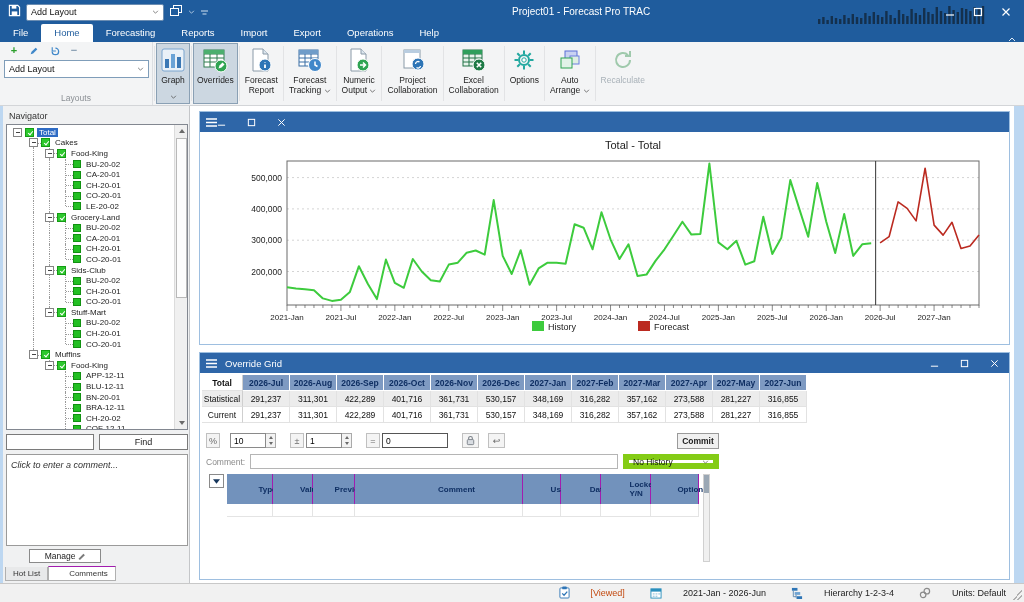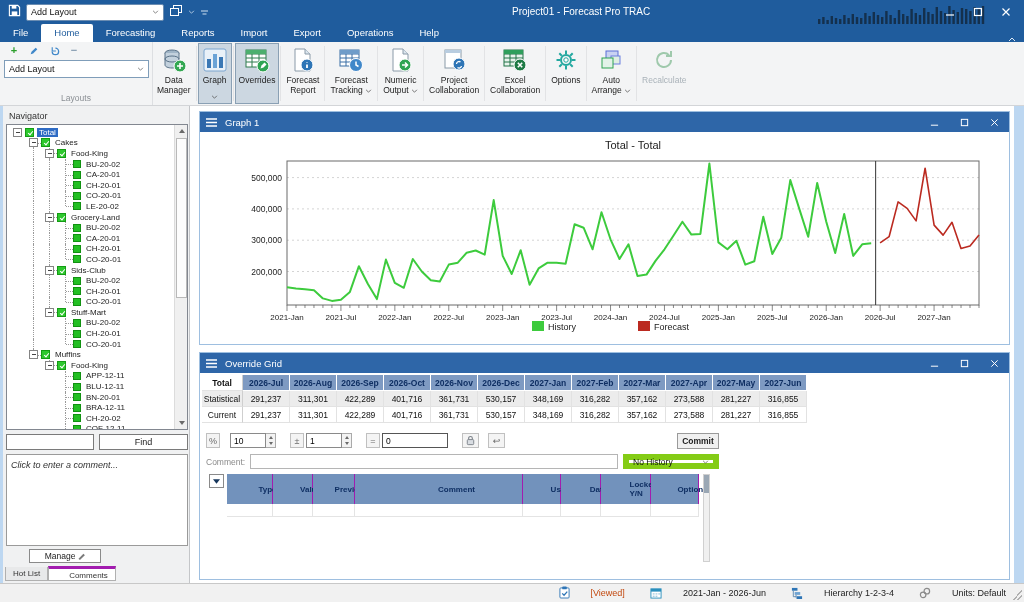--- a/index.html
+++ b/index.html
@@ -67,21 +67,21 @@
   .tri-down { width:0; height:0; border-left:3px solid transparent; border-right:3px solid transparent; border-top:4px solid #6a6a6a; }
   #tree-thumb { position:absolute; left:1px; top:13px; width:11px; height:160px; background:#fdfdfd; border:1px solid #b9b9b9; }
   #find-input { position:absolute; left:3px; top:328px; width:88px; height:16px; border:1px solid #7a7a7a; background:#fff; font-size:9px; padding:0 3px; font-family:"Liberation Sans",sans-serif; }
   #find-btn { position:absolute; left:96px; top:328px; width:89px; height:16px; background:#fff; border:1px solid #7a7a7a; font-size:9px; color:#222; text-align:center; line-height:14px; }
   #comment-box { position:absolute; left:3px; top:348px; width:182px; height:92px; background:#fff; border:1px solid #9a9a9a; }
   #comment-box .ph { font-size:9px; font-style:italic; color:#333; padding:5px 4px; }
   #manage-btn { position:absolute; left:26px; top:443px; width:72px; height:14px; background:#fff; border:1px solid #8a8a8a; font-size:8.5px; color:#222; text-align:center; line-height:12px; }
   .pencil-mini { display:inline-block; width:7px; height:1.5px; background:#7a7a7a; transform:rotate(-45deg); margin-left:3px; margin-bottom:2px; }
   .nav-tabs { position:absolute; left:2px; top:461px; display:flex; }
   .nav-tab { height:14px; padding:0 7px; font-size:8px; color:#333; line-height:13px; background:#e8e9ea; border:1px solid #b0b0b0; border-top:none; }
-  .nav-tab.active { background:#fff; border-top:3px solid #a21caf; height:15px; margin-top:-1px;padding-left:20px; }
+  .nav-tab.active { background:#fff; border-top:1px solid #a21caf; height:15px; margin-top:-1px;padding-left:20px; }
 
   #mdi { position:absolute; left:191px; top:0; width:823px; height:477px; background:#fff; }
 
   
   .child-window { position:absolute; width:811px; border:1px solid #9ebfe0; background:#fff; }
   .cw-titlebar { height:20px; background:var(--cblue,#2e66a8); display:flex; align-items:center; padding:0 6px; }
   .cw-title { color:#fff; font-size:9.5px; margin-left:8px; flex:1; }
   .cw-btns { display:flex; gap:21px; padding-right:4px; }
   #graph-window { left:8px; top:5px; height:234px; }
   #graph-body { position:relative; width:809px; height:212px; background:#fff; }
@@ -254,31 +254,20 @@
       </div>
       <div id="layouts-combo">
         <span>Add Layout</span>
         <svg class="chev" viewBox="0 0 8 5">
             <path d="M1 1l3 3 3-3" fill="none" stroke="#666"></path>
           </svg>
       </div>
       <div class="group-label">Layouts</div>
     </div>
     <div id="ribbon-buttons">
-        <div class="rbtn">
-          <div class="ricon"><svg viewBox="0 0 26 26" width="26" height="26">
-              <ellipse cx="11" cy="6" rx="7" ry="3" fill="#9fb4c6" stroke="#5a7288"></ellipse>
-              <path d="M4 6v12c0 1.7 3.1 3 7 3s7-1.3 7-3V6" fill="#c3d1dd" stroke="#5a7288"></path>
-              <ellipse cx="11" cy="12" rx="7" ry="3" fill="none" stroke="#5a7288"></ellipse>
-              <circle cx="19" cy="19" r="6" fill="#34a853" stroke="#fff"></circle>
-              <path d="M19 16v6M16 19h6" stroke="#fff" stroke-width="1.6"></path>
-            </svg></div>
-          <div class="rlabel">Data
-Manager</div>
-        </div>
         <div class="rsep"></div>
         <div class="rbtn pressed">
           <div class="ricon"><svg viewBox="0 0 26 26" width="26" height="26">
               <rect x="2" y="2" width="22" height="22" rx="2" fill="#eaf1f8" stroke="#7aa5cf"></rect>
               <rect x="5" y="12" width="4" height="9" fill="#3b78b5"></rect>
               <rect x="11" y="7" width="4" height="14" fill="#6ba3d6"></rect>
               <rect x="17" y="10" width="4" height="11" fill="#3b78b5"></rect>
             </svg></div>
           <div class="rlabel">Graph</div>
           <div><svg class="chev" viewBox="0 0 8 5">
@@ -657,21 +646,20 @@
       </div>
     </div>
 
     <div id="mdi">
 
       <div id="graph-window" class="child-window">
         <div class="cw-titlebar">
           <svg width="11" height="9" viewBox="0 0 11 9">
               <path d="M0 1h11M0 4.5h11M0 8h11" stroke="#fff" stroke-width="1.4"></path>
             </svg>
-          <span class="cw-title">Graph 1</span>
           <div class="cw-btns">
             <span><svg width="9" height="9" viewBox="0 0 10 10">
                   <path d="M1 8h8" stroke="#fff" stroke-width="1.1"></path>
                 </svg></span>
             <span><svg width="9" height="9" viewBox="0 0 10 10">
                   <rect x="1.5" y="1.5" width="7" height="7" fill="none" stroke="#fff" stroke-width="1.1"></rect>
                 </svg></span>
             <span><svg width="9" height="9" viewBox="0 0 10 10">
                   <path d="M1.5 1.5l7 7M8.5 1.5l-7 7" stroke="#fff" stroke-width="1.1"></path>
                 </svg></span>

